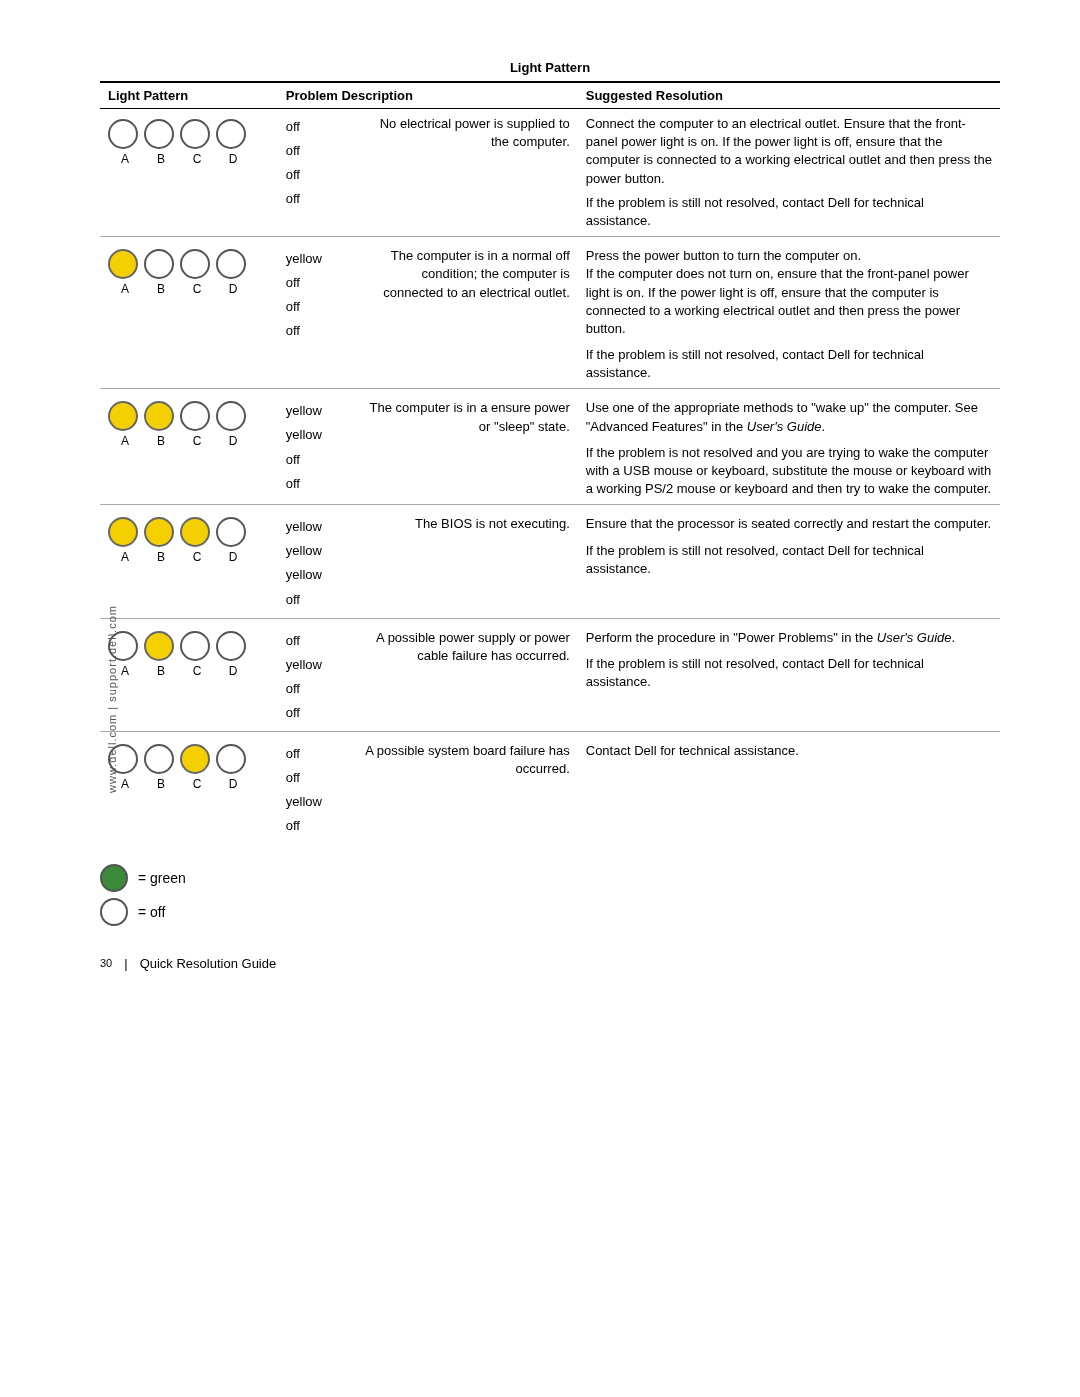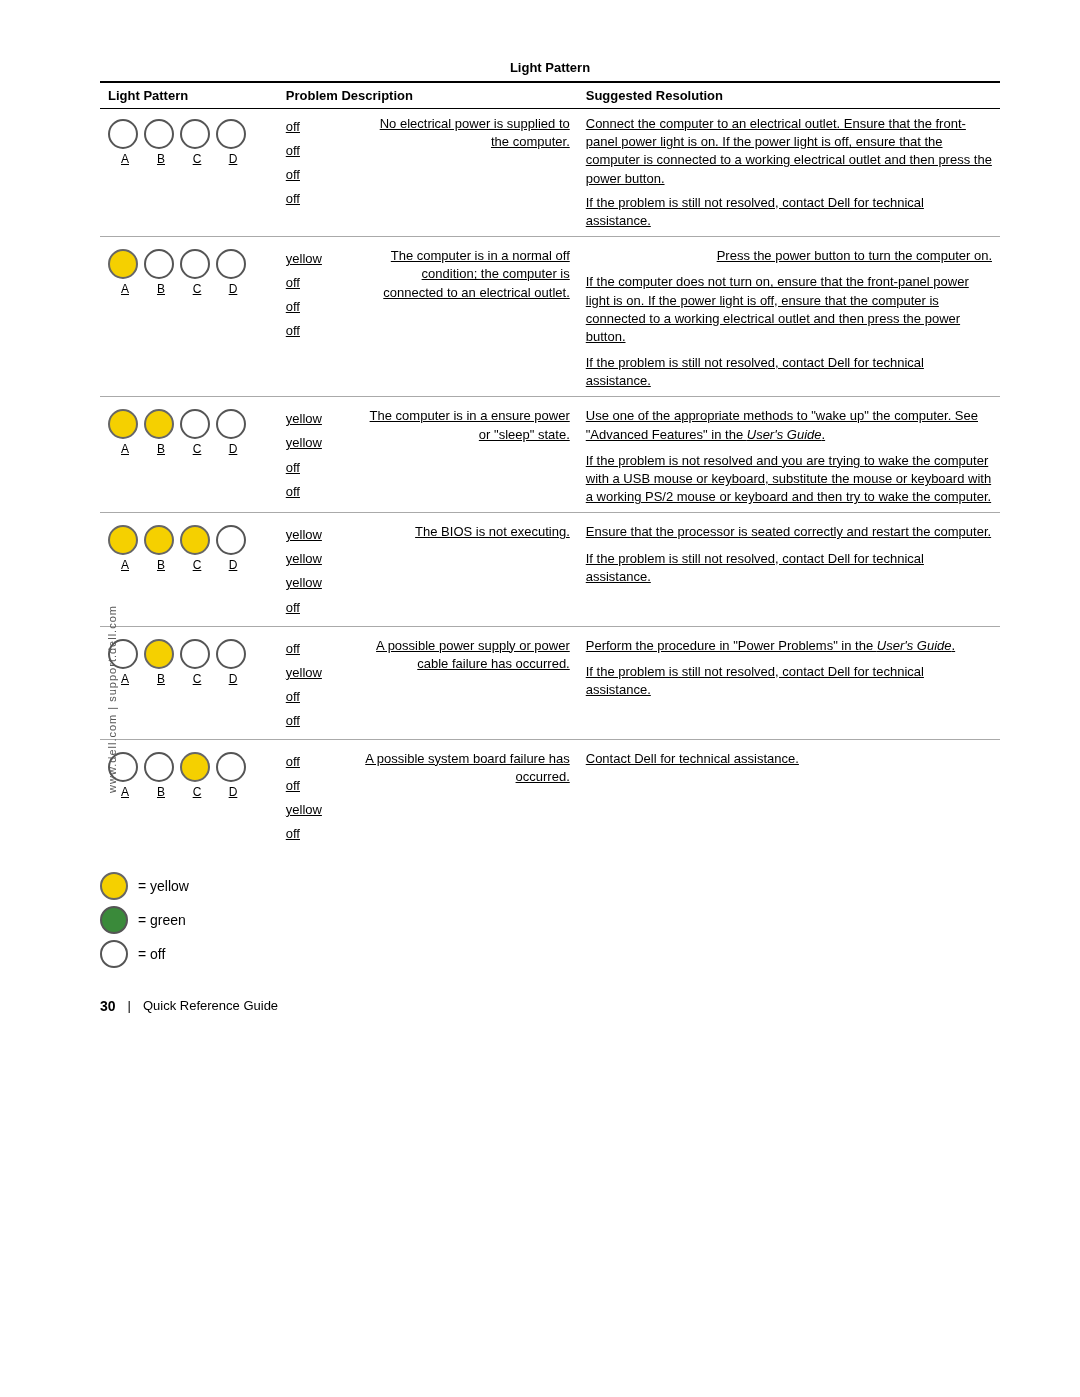--- a/index.html
+++ b/index.html
@@ -52,21 +52,20 @@
       padding: 5px 8px 5px 8px;
       border-top: 2px solid #000;
       border-bottom: 1px solid #000;
     }
 
     table.main-table td {
       vertical-align: top;
       padding: 6px 8px;
       font-size: 13px;
       line-height: 1.4;
-      text-decoration: underline;
     }
 
     table.main-table tr.section-row td {
       border-top: 1px solid #aaa;
       padding-top: 10px;
     }
 
     .light-pattern-cell {
       width: 160px;
       min-width: 160px;
@@ -131,22 +130,22 @@
 
     .footer {
       margin-top: 30px;
       font-size: 13px;
       display: flex;
       align-items: center;
       gap: 6px;
     }
 
     .footer-number {
-      font-weight: bold;
-      font-size: 14px;
+      font-weight: normal;
+      font-size: 11px;
     }
 
     .footer-sep {
       margin: 0 6px;
     }
 
     .status-lines {
       display: flex;
       flex-direction: column;
     }
@@ -250,21 +249,21 @@
           <td class="status-cell">
             <div class="status-lines">
               <div class="status-line">yellow</div>
               <div class="status-line">off</div>
               <div class="status-line">off</div>
               <div class="status-line">off</div>
             </div>
           </td>
           <td class="problem-cell">The computer is in a normal off condition; the computer is connected to an electrical outlet.</td>
           <td class="resolution-cell">
-            <p style="margin-bottom: 8px; text-align: right;">Press the power button to turn the computer on.</p>
+            <p style="margin-bottom: 0;">Press the power button to turn the computer on.</p>
             <p style="margin-bottom: 8px;">If the computer does not turn on, ensure that the front-panel power light is on. If the power light is off, ensure that the computer is connected to a working electrical outlet and then press the power button.</p>
             <p style="margin-bottom: 0px;">If the problem is still not resolved, contact Dell for technical assistance.</p>
           </td>
         </tr>
         <tr class="section-row">
           <td class="light-pattern-cell" style="padding-top: 12px;">
             <div class="lights-group">
               <div class="lights-row">
                 <div class="circle circle-yellow"></div>
                 <div class="circle circle-yellow"></div>
@@ -382,33 +381,29 @@
           </td>
           <td class="problem-cell">A possible system board failure has occurred.</td>
           <td class="resolution-cell">
             <p style="margin-bottom: 0px;">Contact Dell for technical assistance.</p>
           </td>
         </tr>
       </tbody>
   </table>
 
   <div class="legend-section" id="legend-section">
-  <div class="legend-item">
-        <div class="circle circle-yellow" style="width: 28px; height: 28px;"></div>
-        <span>= yellow</span>
-      </div>
       <div class="legend-item">
         <div class="circle circle-green" style="width: 28px; height: 28px;"></div>
         <span>= green</span>
       </div>
       <div class="legend-item">
         <div class="circle circle-off" style="width: 28px; height: 28px;"></div>
         <span>= off</span>
       </div>
     </div>
 
   <div class="footer">
     <span class="footer-number">30</span>
     <span class="footer-sep">|</span>
-    <span>Quick Reference Guide</span>
+    <span>Quick Resolution Guide</span>
   </div>
 
 </div>
 
 </body></html>

